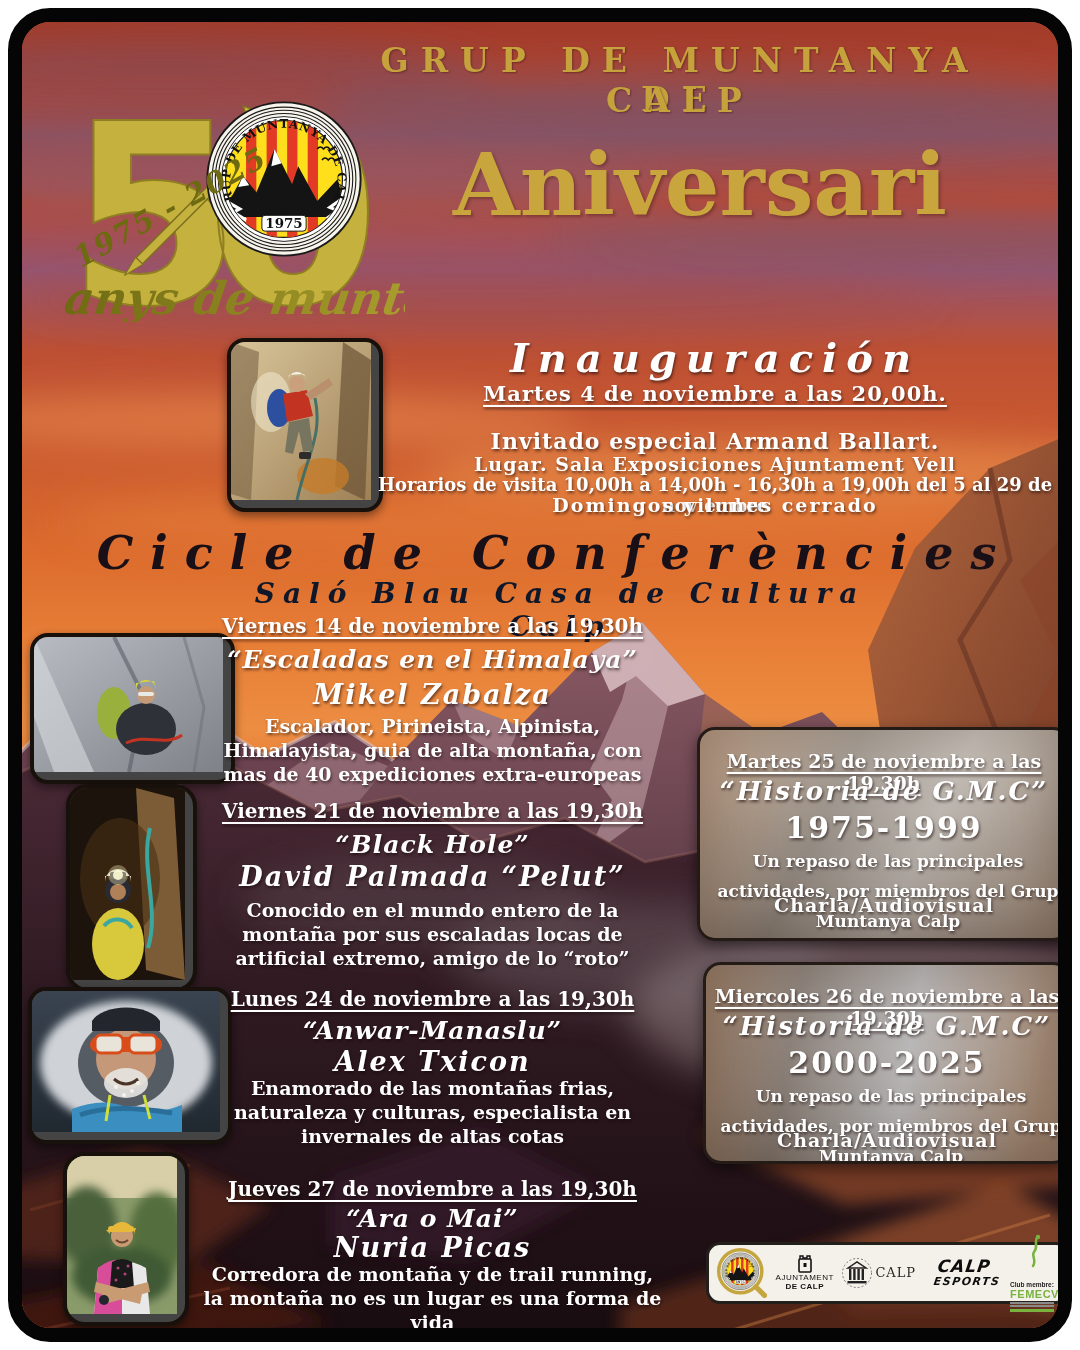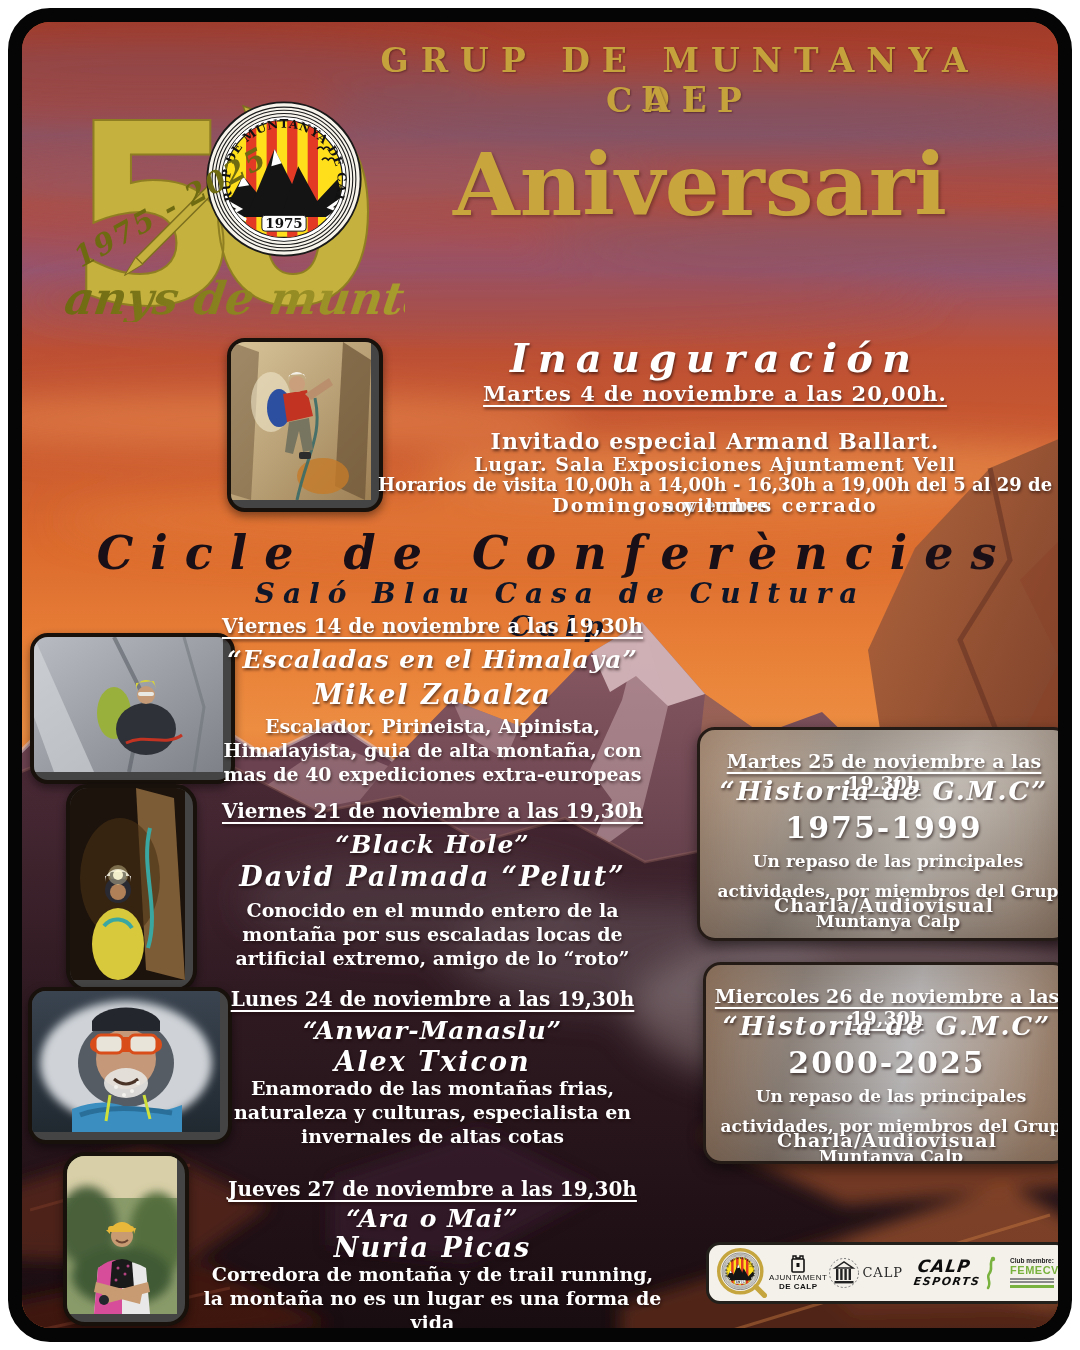--- a/index.html
+++ b/index.html
@@ -71,21 +71,21 @@
             justify-content:space-between;padding:0 8px;box-sizing:border-box;
             font-family:"Liberation Sans","DejaVu Sans",sans-serif;}
   .sp{display:flex;flex-direction:column;align-items:center;justify-content:center;line-height:1.05;}
   .sp-aj .aj1{font-size:8px;letter-spacing:.5px;color:#111;margin-top:1px;}
   .sp-aj .aj2{font-size:8px;letter-spacing:.5px;color:#111;font-weight:bold;}
   .sp-casa{flex-direction:row;gap:3px;align-items:center;}
   .sp-casa span{font-family:"DejaVu Serif",serif;font-size:13px;color:#2a2a2a;letter-spacing:1px;}
   .sp-esports{transform:skewX(-8deg);}
   .es1{font-size:17px;font-weight:900;font-style:italic;color:#0d0d0d;letter-spacing:1px;font-family:"DejaVu Sans",sans-serif;}
   .es2{font-size:11px;font-weight:900;font-style:italic;color:#0d0d0d;letter-spacing:1.5px;font-family:"DejaVu Sans",sans-serif;margin-left:10px;}
-  .sp-femecv{flex-direction:row;gap:14px;}
+  .sp-femecv{flex-direction:column;gap:14px;}
   .fm1{font-size:6.5px;font-weight:bold;color:#222;}
   .fm2{font-size:11px;font-weight:900;color:#79b23e;letter-spacing:.5px;}
   .fm-lines{width:44px;}
   .fm-lines i{display:block;height:2px;background:#8a8a8a;margin-top:1.5px;}
   .fm-bar{height:3px;background:#79b23e;margin-top:2px;}
 </style>
 </head>
 <body>
 
 <div class="poster">

